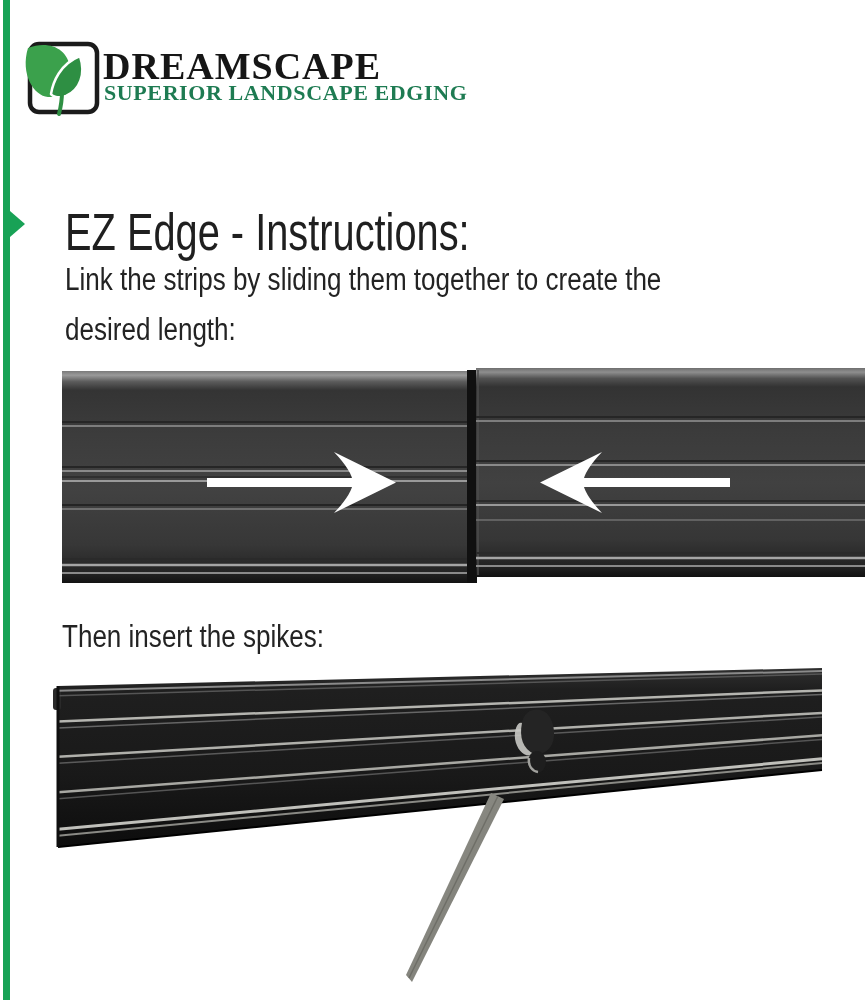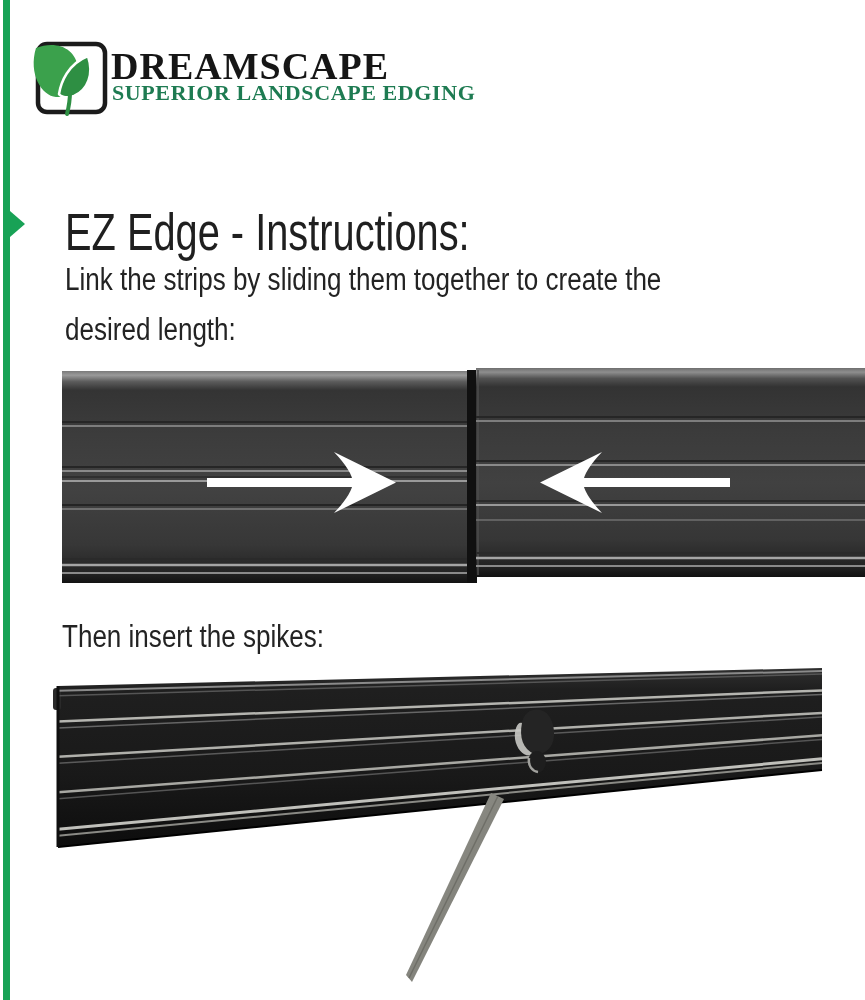--- a/index.html
+++ b/index.html
@@ -14,21 +14,21 @@
   .page{
     position:relative;width:865px;height:1000px;background:var(--background,#fff);
     overflow:hidden;font-family:"Liberation Sans",sans-serif;color:var(--text-black,#1c1c1c);
   }
   .accent-bar{position:absolute;left:3px;top:0;width:7px;height:1000px;background:var(--accent-green,#18A256);}
   .marker-triangle{
     position:absolute;left:10px;top:211px;width:0;height:0;
     border-top:13px solid transparent;border-bottom:13px solid transparent;
     border-left:15px solid var(--accent-green,#18A256);
   }
-  .brand{position:absolute;left:8px;top:0;width:500px;height:130px;}
+  .brand{position:absolute;left:0;top:0;width:500px;height:130px;}
   .logo-svg{position:absolute;left:18px;top:34px;}
   .brand-name{
     position:absolute;left:103px;top:44px;
     font-family:"Liberation Serif",serif;font-weight:bold;font-size:38px;
     letter-spacing:1px;color:#161616;white-space:nowrap;
   }
   .brand-tagline{
     position:absolute;left:104px;top:80px;
     font-family:"Liberation Serif",serif;font-weight:bold;font-size:22px;
     letter-spacing:0.6px;color:var(--tagline-green,#1E7B52);white-space:nowrap;

